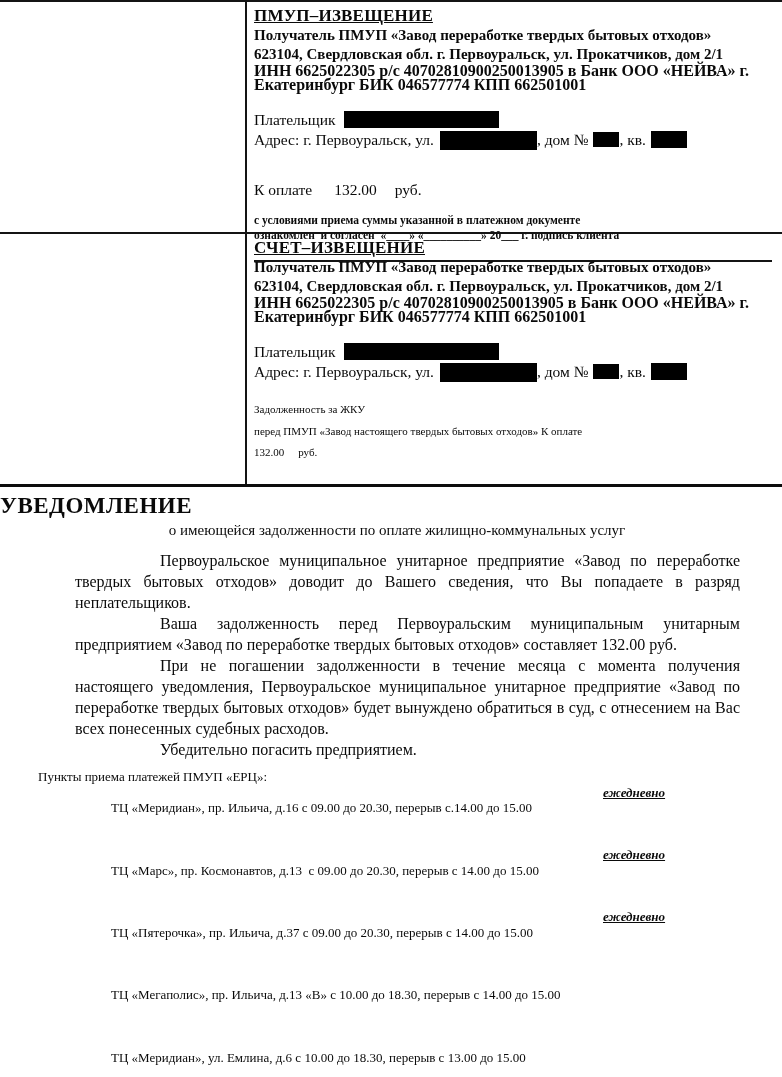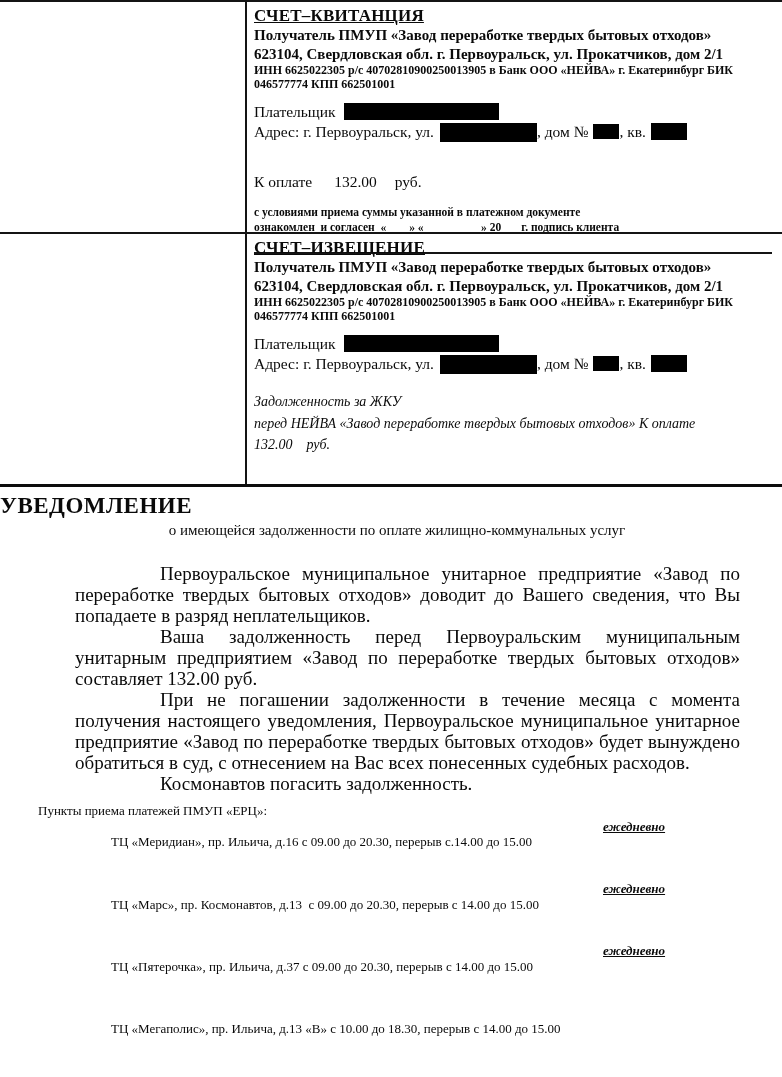--- a/index.html
+++ b/index.html
@@ -18,66 +18,66 @@
   .receipt{
     margin-left:245px;height:100%;box-sizing:border-box;
     border-left:2px solid #141414;
     padding:3px 10px 0 7px;
   }
   .r-title{
     font-size:17px;font-weight:bold;text-decoration:underline;
     letter-spacing:.2px;line-height:21px;
   }
   .r-recipient,.r-orgaddr{font-size:15px;font-weight:bold;line-height:19px;}
-  .r-bank{font-size:12px;font-weight:bold;line-height:13.5px;max-width:519px;}
-  .r-payer{margin-top:11px;font-size:15.5px;line-height:20px;}
+  .r-bank{font-size:16px;font-weight:bold;line-height:13.5px;max-width:519px;}
+  .r-payer{margin-top:19px;font-size:15.5px;line-height:20px;}
   .r-addr{font-size:15.5px;line-height:20px;}
   .redact{display:inline-block;background:#000;vertical-align:-3px;}
   .rd-name{width:155px;height:17px;margin-left:8px;}
   .rd-street{width:97px;height:19px;vertical-align:-5px;margin-left:6px;}
   .rd-house{width:26px;height:15px;vertical-align:-2px;margin-left:5px;}
   .rd-apt{width:36px;height:17px;vertical-align:-3px;margin-left:5px;}
   .r-amount{margin-top:31px;font-size:15.5px;}
   .r-amount .amt-label{margin-right:22px;}
   .r-amount .amt-value{margin-right:18px;}
   .r-terms1{margin-top:15px;font-size:11.5px;font-weight:bold;line-height:13.5px;white-space:pre-wrap;}
   .r-terms2{
     font-size:11.5px;font-weight:bold;line-height:14px;white-space:pre-wrap;
     border-bottom:2px solid #141414;padding-bottom:18px;
   }
-  .r-debt{margin-top:17px;font-size:14px;line-height:21.5px;font-style:italic;}
+  .r-debt{margin-top:17px;font-size:11px;line-height:21.5px;}
   .r-debt .amt-value{margin-right:14px;}
 
   
   .n-title{
     margin-top:5px;text-align:left;font-size:23px;font-weight:bold;
     letter-spacing:.5px;line-height:27px;
   }
   .n-sub{text-align:center;font-size:15px;line-height:20px;margin-top:1px;margin-left:12px;}
-  .n-body{margin-top:23px;padding:0 42px 0 75px;font-size:19px;line-height:21px;text-align:justify;}
+  .n-body{margin-top:10px;padding:0 42px 0 75px;font-size:16px;line-height:21px;text-align:justify;}
   .n-body p{margin:0;text-indent:85px;}
 
   .points{margin-top:9px;padding-left:38px;font-size:13px;line-height:15.6px;}
   .pts-header{font-weight:normal;}
   .point{position:relative;padding-left:60px;white-space:pre-wrap;}
   .pt-note{
     position:absolute;left:565px;top:0;
     font-weight:bold;font-style:italic;text-decoration:underline;
   }
 </style>
 </head>
 <body>
 
 <div class="page">
 
   <div class="bands">
 
     <div class="band band1">
       <div class="receipt">
-        <div class="r-title">СЧЕТ–КВИТАНЦИЯ</div>
+        <div class="r-title">ПМУП–ИЗВЕЩЕНИЕ</div>
         <div class="r-recipient">Получатель ПМУП «Завод переработке твердых бытовых отходов»</div>
         <div class="r-orgaddr">623104, Свердловская обл. г. Первоуральск, ул. Прокатчиков, дом 2/1</div>
         <div class="r-bank">ИНН 6625022305 р/с 40702810900250013905 в Банк ООО «НЕЙВА» г. Екатеринбург БИК 046577774 КПП 662501001</div>
 
         <div class="r-payer">
           <span>Плательщик</span><span class="redact rd-name"></span>
         </div>
         <div class="r-addr">
           <span>Адрес: г. Первоуральск, ул.</span><span class="redact rd-street"></span><span>, дом №</span><span class="redact rd-house"></span><span>, кв.</span><span class="redact rd-apt"></span>
         </div>
@@ -100,37 +100,37 @@
 
         <div class="r-payer">
           <span>Плательщик</span><span class="redact rd-name"></span>
         </div>
         <div class="r-addr">
           <span>Адрес: г. Первоуральск, ул.</span><span class="redact rd-street"></span><span>, дом №</span><span class="redact rd-house"></span><span>, кв.</span><span class="redact rd-apt"></span>
         </div>
 
         <div class="r-debt">
           <div>Задолженность за ЖКУ</div>
-          <div>перед НЕЙВА «Завод переработке твердых бытовых отходов»  К оплате</div>
+          <div>перед ПМУП «Завод настоящего твердых бытовых отходов»  К оплате</div>
           <div>
             <span class="amt-value">132.00</span><span>руб.</span>
           </div>
         </div>
       </div>
     </div>
   </div>
 
   <div class="n-title">УВЕДОМЛЕНИЕ</div>
   <div class="n-sub">о имеющейся задолженности по оплате жилищно-коммунальных услуг</div>
 
   <div class="n-body">
     <p>Первоуральское муниципальное унитарное предприятие «Завод по переработке твердых бытовых отходов» доводит до Вашего сведения, что Вы попадаете в разряд неплательщиков.</p>
     <p>Ваша задолженность перед Первоуральским муниципальным унитарным предприятием «Завод по переработке твердых бытовых отходов» составляет 132.00 руб.</p>
     <p>При не погашении задолженности в течение месяца с момента получения настоящего уведомления, Первоуральское муниципальное унитарное предприятие «Завод по переработке твердых бытовых отходов» будет вынуждено обратиться в суд, с отнесением на Вас всех понесенных судебных расходов.</p>
-    <p>Космонавтов погасить задолженность.</p>
+    <p>Убедительно погасить предприятием.</p>
   </div>
 
   <div class="points">
     <div class="pts-header">Пункты приема платежей ПМУП «ЕРЦ»:</div>
     <div id="points-list">
   <div class="point">
     <span class="pt-text">ТЦ «Меридиан», пр. Ильича, д.16 с 09.00 до 20.30, перерыв с.14.00 до 15.00</span>
     <span class="pt-note">ежедневно</span>
   </div>
 

